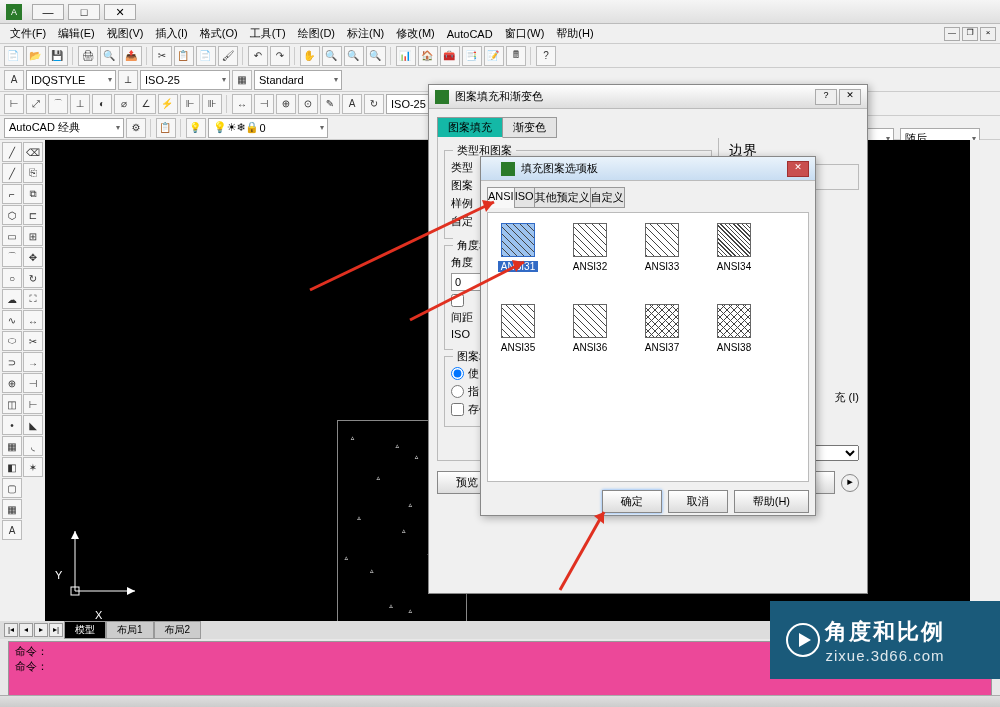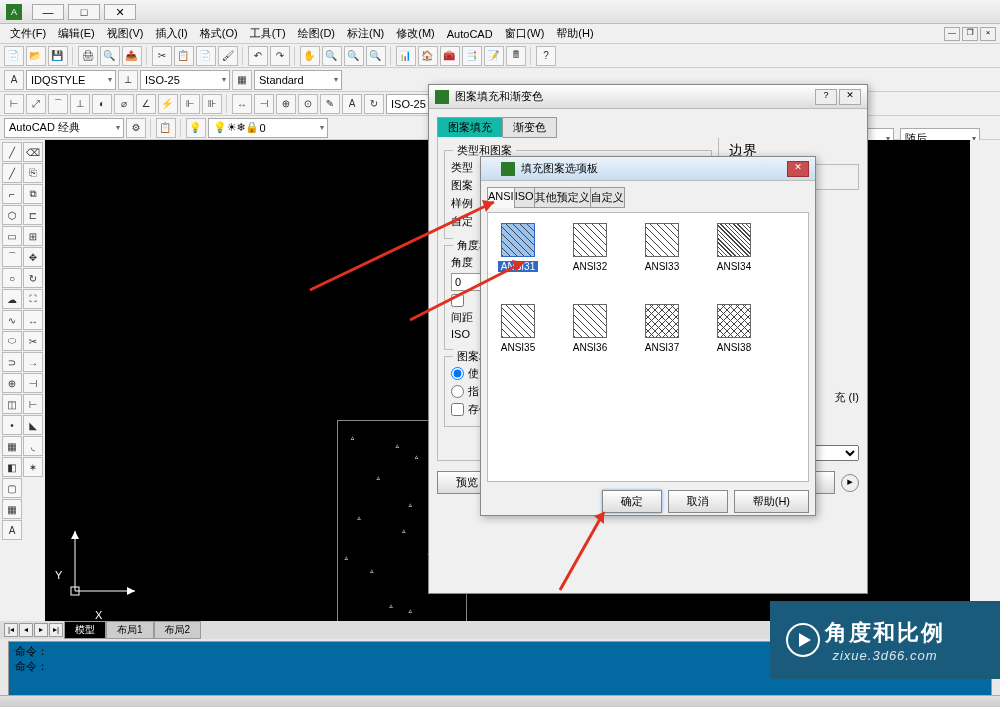--- a/index.html
+++ b/index.html
@@ -34,21 +34,21 @@
 .ucs-line { stroke:#fff; stroke-width:1; }
 
 .stardots { position:absolute; top:280px; left:292px; width:130px; height:268px; border:1px solid #888; }
 .stardots span { position:absolute; color:#eee; font-size:7px; }
 
 .tabbar { height:18px; background:#ddd; display:flex; align-items:center; padding:0 4px; }
 .tabbar .nav { width:14px; height:14px; border:1px solid #999; background:#eee; text-align:center; font-size:8px; line-height:12px; margin-right:1px; }
 .tabbar .tab { padding:1px 10px; background:#ccc; border:1px solid #999; font-size:10px; }
 .tabbar .tab.active { background:#000; color:#fff; }
 
-.cmdarea { height:60px; background:#0369a1; border:1px solid #999; margin:2px 8px; padding:2px 6px; font-family:SimSun; overflow:hidden; }
+.cmdarea { height:60px; background:#ec4899; border:1px solid #999; margin:2px 8px; padding:2px 6px; font-family:SimSun; overflow:hidden; }
 .statusbar { height:22px; background:#e8e8e8; display:flex; align-items:center; padding:0 6px; gap:4px; border-top:1px solid #ccc; }
 .statusbar .coord { width:180px; font-size:10px; }
 .statusbar .btn { border:1px solid #aaa; padding:1px 4px; background:#ddd; font-size:10px; }
 
 
 .dialog { position:absolute; background:#f0f0f0; border:1px solid #888; box-shadow:2px 2px 8px rgba(0,0,0,.3); }
 .dlg-title { height:24px; background:linear-gradient(#fff,#ddd); display:flex; align-items:center; padding:0 6px; border-bottom:1px solid #bbb; }
 .dlg-title .ico { width:14px; height:14px; background:#2a7a2a; margin-right:6px; }
 .dlg-title .btns { margin-left:auto; display:flex; gap:2px; }
 .dlg-title .btns div { width:22px; height:16px; border:1px solid #aaa; text-align:center; font-size:9px; background:#eee; }
@@ -82,21 +82,21 @@
 .hatch-lines.d45 { background:repeating-linear-gradient(45deg,#444 0,#444 1px,transparent 1px,transparent 5px); }
 .hatch-lines.d45b { background:repeating-linear-gradient(45deg,#444 0,#444 1px,transparent 1px,transparent 3px); }
 .hatch-lines.cross { background:repeating-linear-gradient(45deg,#444 0,#444 1px,transparent 1px,transparent 5px),repeating-linear-gradient(-45deg,#444 0,#444 1px,transparent 1px,transparent 5px); }
 
 .arrow { position:absolute; pointer-events:none; }
 .arrow line { stroke:#e03020; stroke-width:3; }
 .arrow polygon { fill:#e03020; }
 
 .watermark { position:absolute; right:0; bottom:28px; width:230px; height:78px; background:#1a5a7a; color:#fff; display:flex; align-items:center; justify-content:center; flex-direction:column; }
 .watermark .logo { font-size:22px; font-weight:bold; letter-spacing:2px; }
-.watermark .url { font-size:13px; letter-spacing:1px; opacity:.85;font-style:italic; }
+.watermark .url { font-size:15px; letter-spacing:1px; opacity:.85; }
 .watermark .play { position:absolute; left:16px; width:34px; height:34px; border:2px solid #fff; border-radius:50%; display:flex; align-items:center; justify-content:center; }
 .watermark .play::after { content:""; border-left:12px solid #fff; border-top:7px solid transparent; border-bottom:7px solid transparent; margin-left:3px; }
 
 .taskbar { position:absolute; bottom:0; left:0; right:0; height:12px; background:linear-gradient(#e0e0e0,#ccc); border-top:1px solid #aaa; }
 .bylayer { position:absolute; top:128px; right:20px; display:flex; gap:6px; }
 .bylayer .tcombo { width:80px; }
 </style>
 </head>
 <body>
 

